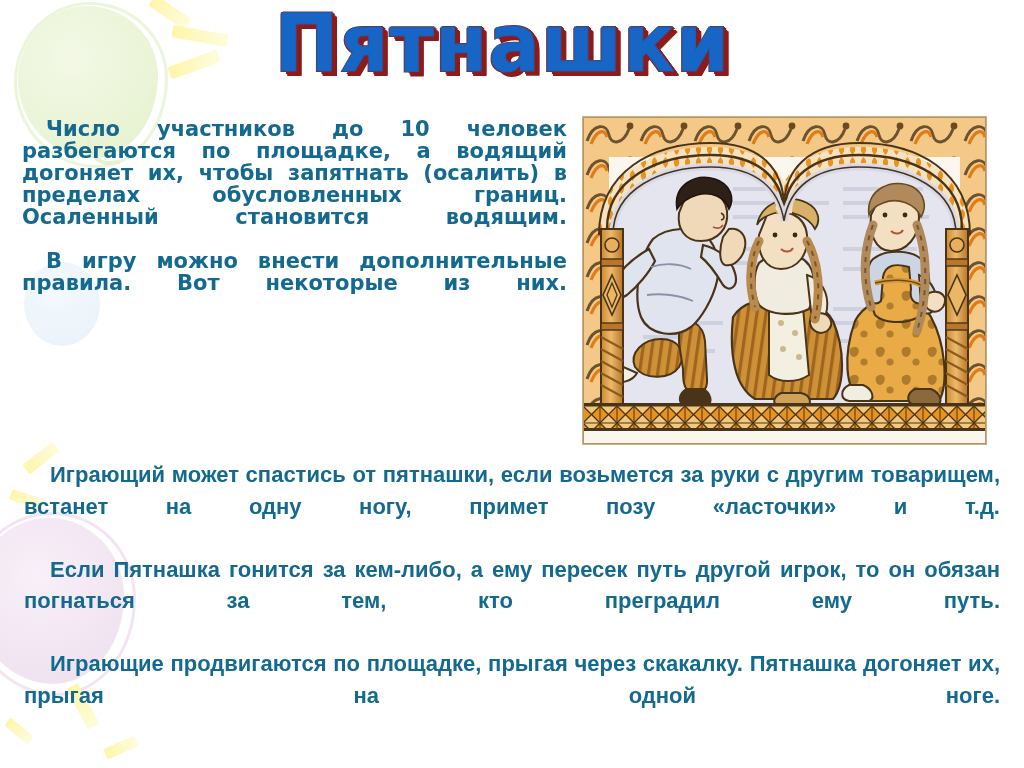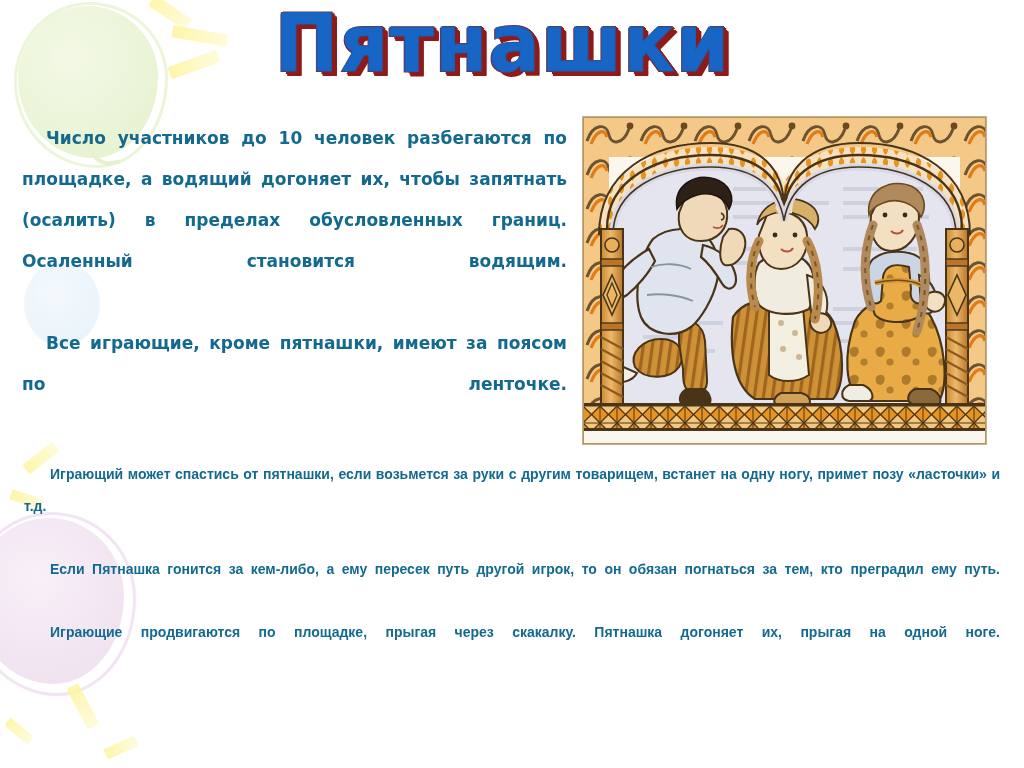--- a/index.html
+++ b/index.html
@@ -127,34 +127,34 @@
   .para::after { content: ""; display: inline-block; width: 100%; }
 
   #col-text {
     position: absolute;
     left: 22px; top: 118px;
     width: 545px;
     z-index: 30;
   }
   #col-text .para {
     font-family: "DejaVu Sans", sans-serif;
-    font-size: 17px;
-    line-height: 41px;
+    font-size: 21px;
+    line-height: 22px;
     text-indent: 24px;
   }
 
   #wide-text {
     position: absolute;
     left: 24px; top: 459px;
     width: 976px;
     z-index: 30;
   }
   #wide-text .para {
     font-family: "Liberation Sans", sans-serif;
-    font-size: 14px;
+    font-size: 22px;
     line-height: 31.5px;
     text-indent: 26px;
     transform-origin: left top;
   }
 
   
   #illustration {
     position: absolute;
     left: 583px; top: 117px;
     width: 403px; height: 327px;
@@ -183,21 +183,21 @@
   <div class="deco ray r6"></div>
   <div class="deco ray r7"></div>
   <div class="deco ray r8"></div>
 
   <div id="title-wrap">
     <div id="title">Пятнашки</div>
   </div>
 
   <div id="col-text">
     <p class="para">Число участников до 10 человек разбегаются по площадке, а водящий догоняет их, чтобы запятнать (осалить) в пределах обусловленных границ. Осаленный становится водящим.</p>
-    <p class="para">Все играющие, кроме пятнашки, имеют за поясом по ленточке.</p>
+    <p class="para">В игру можно внести дополнительные правила. Вот некоторые из них.</p>
   </div>
 
   <div id="illustration">
     <svg viewBox="0 0 403 327" preserveAspectRatio="none">
       <defs>
         <linearGradient id="gOchre" x1="0" y1="0" x2="0" y2="1">
           <stop offset="0%" stop-color="#f0b457"></stop>
           <stop offset="100%" stop-color="#d08a26"></stop>
         </linearGradient>
         <linearGradient id="gCol" x1="0" y1="0" x2="1" y2="0">

